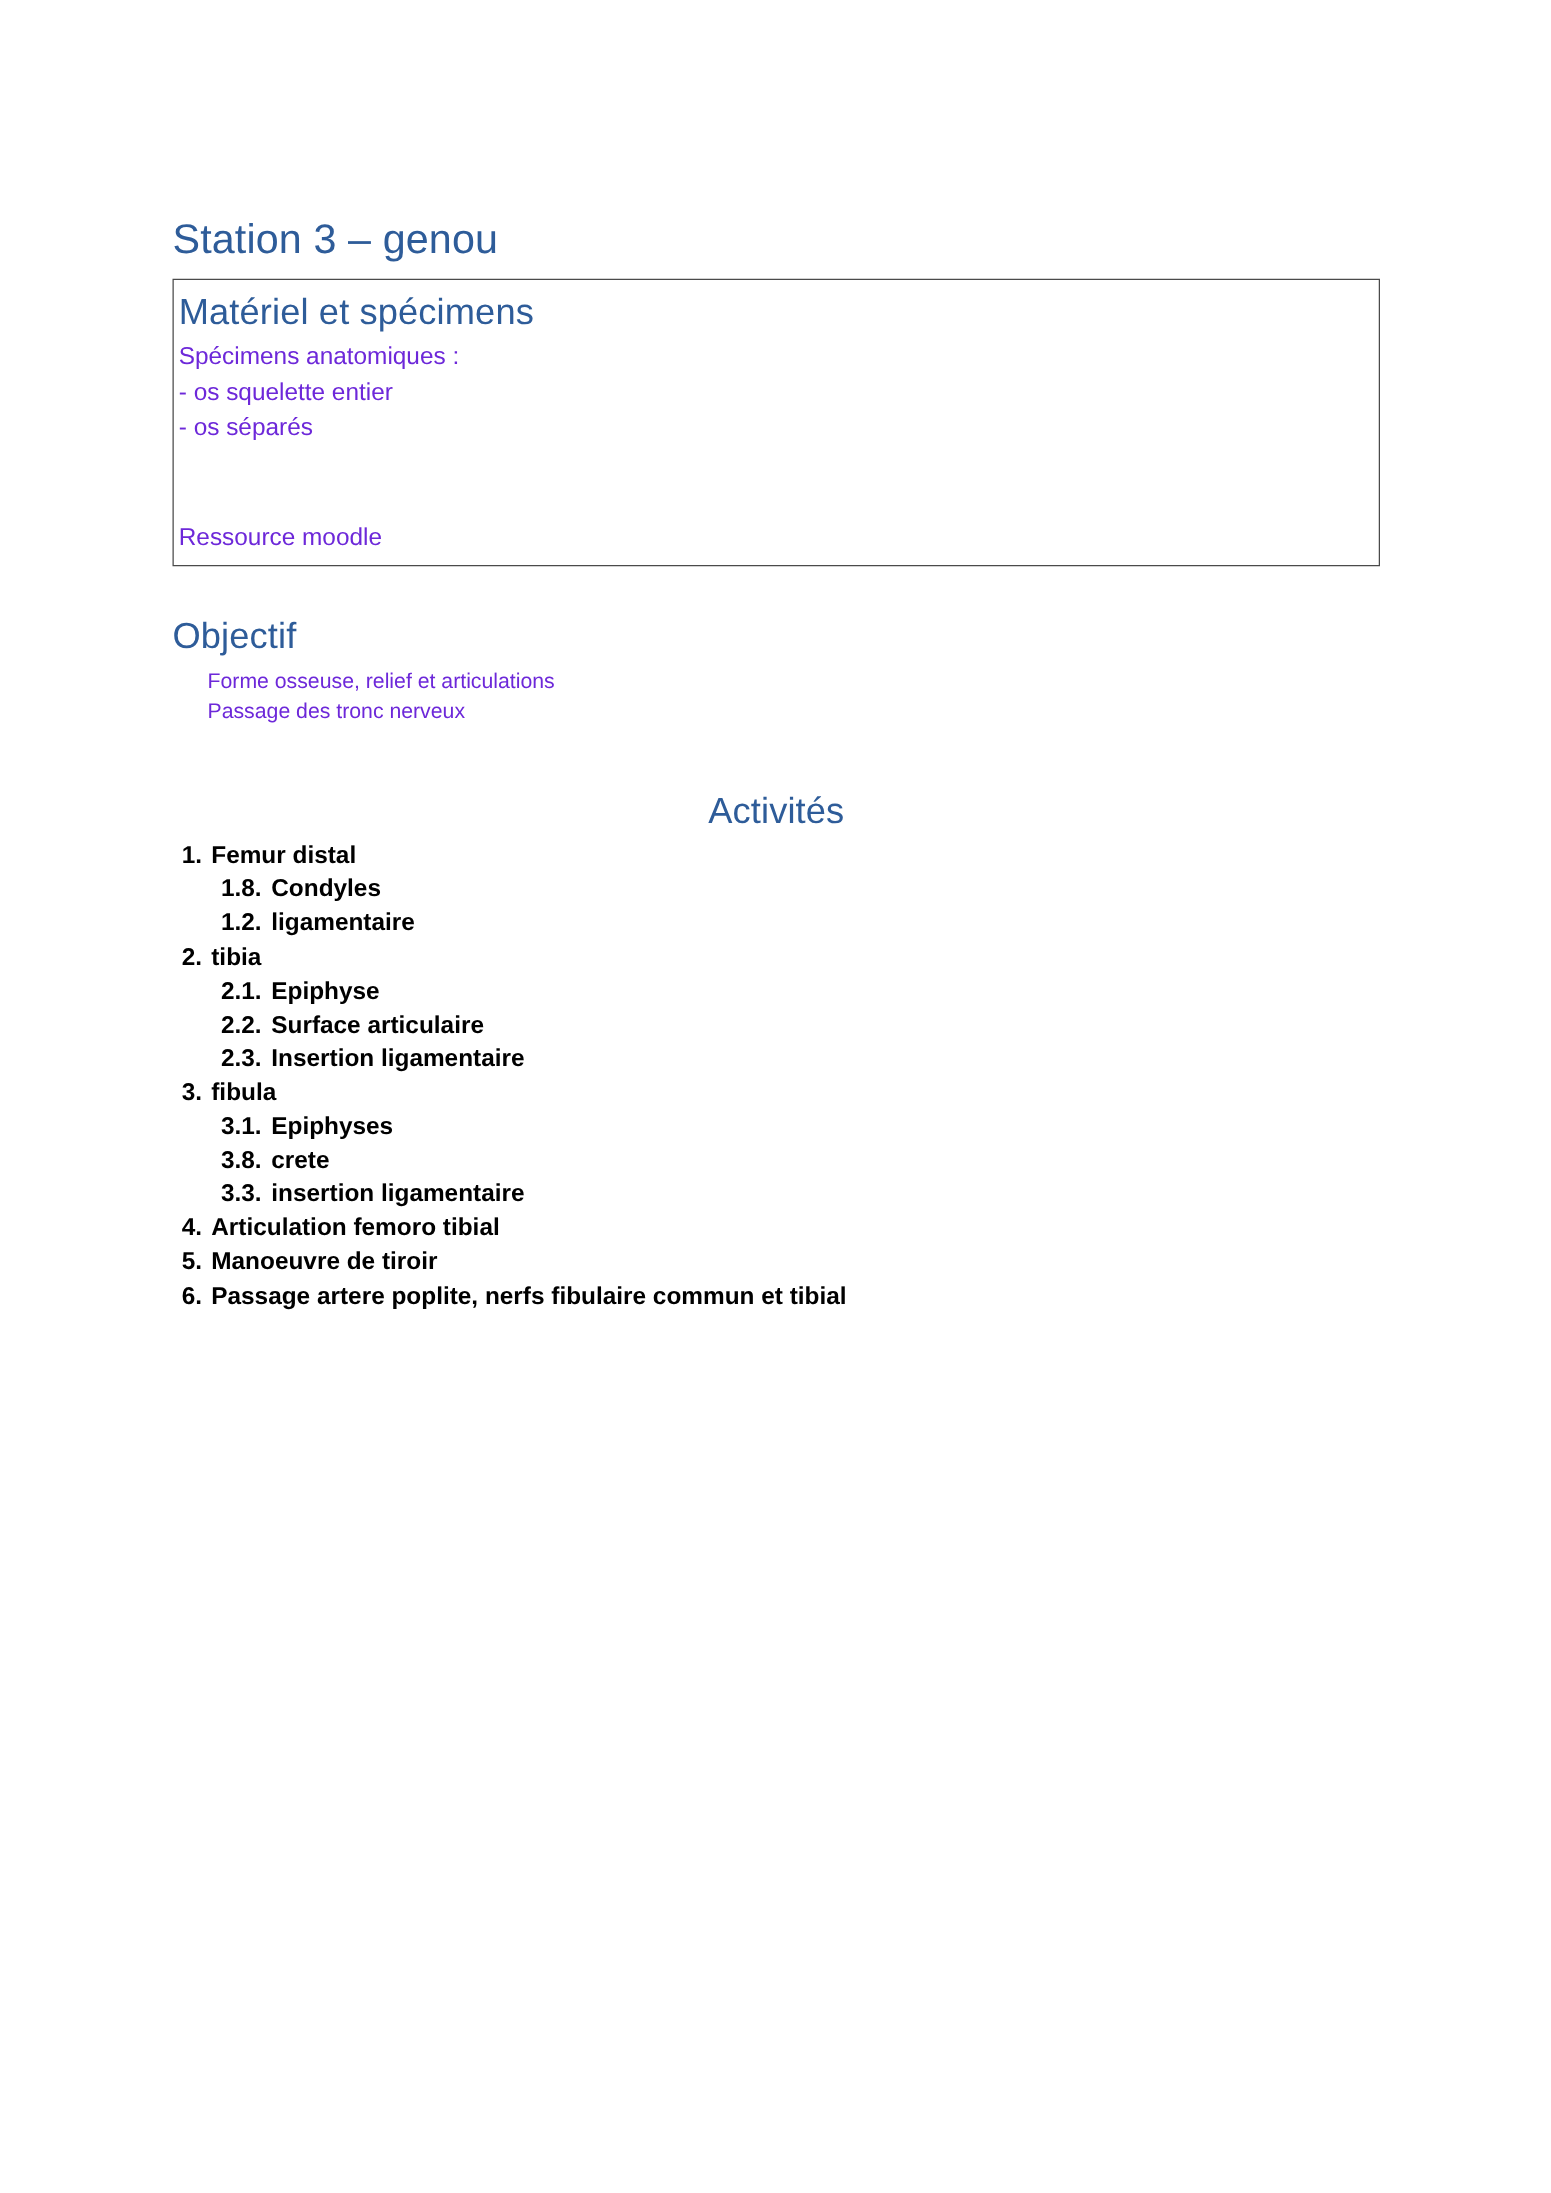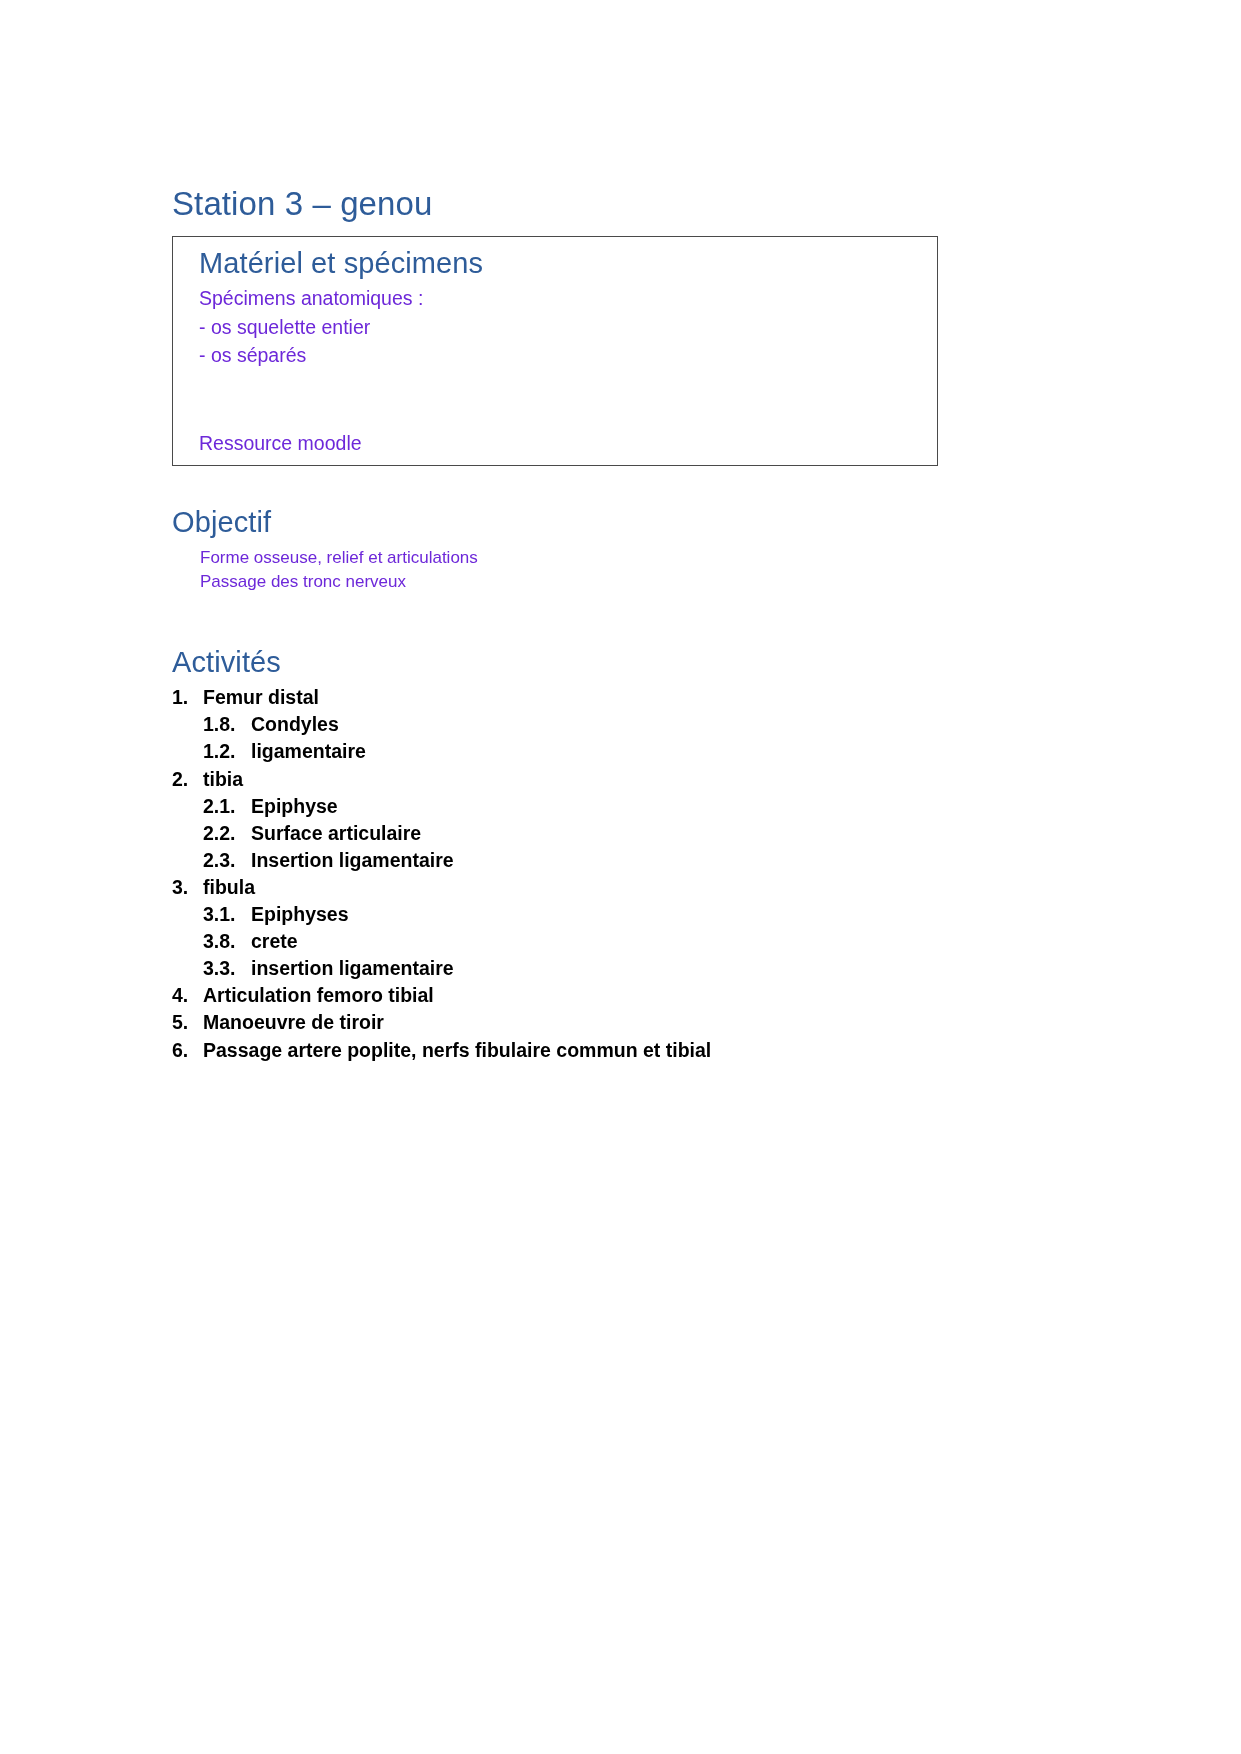--- a/index.html
+++ b/index.html
@@ -18,23 +18,22 @@
   .page {
     position: absolute;
     left: 0; top: 0;
     width: 1241px;
     height: 1754px;
     background: #ffffff;
   }
   .content {
     position: absolute;
     left: 138px;
-    top: 185px;
+    top: 172px;
     width: 966px;
-    margin-left: 34px;
   }
 
   
   .h-title {
     color: #2E5C99;
     font-size: 33px;
     font-weight: 400;
     line-height: 1.15;
     margin: 0 0 13px 0;
     letter-spacing: 0.1px;
@@ -45,23 +44,23 @@
     font-weight: 400;
     line-height: 1.15;
     margin: 0;
     letter-spacing: 0.1px;
   }
 
   
   .material-box {
     border: 1.6px solid #4a4a4a;
     box-sizing: border-box;
-    width: 766px;
+    width: 966px;
     min-height: 230px;
-    padding: 10px 14px 8px 26px;
+    padding: 10px 14px 8px 4px;
     position: relative;
   }
   .material-box .h-section {
     margin-bottom: 4px;
   }
   .body-line {
     font-size: 19.5px;
     line-height: 1.45;
     color: #6d28d9;
     margin: 0;
@@ -80,20 +79,21 @@
     padding-left: 28px;
   }
   .objectif-list .body-line {
     font-size: 17px;
     line-height: 1.42;
   }
 
   
   .activites-block {
     margin-top: 52px;
+    text-align: center;
   }
   .act-list {
     margin: 5px 0 0 0;
     padding: 0;
     list-style: none;
   }
   .act-item {
     display: flex;
     align-items: baseline;
     font-weight: bold;

